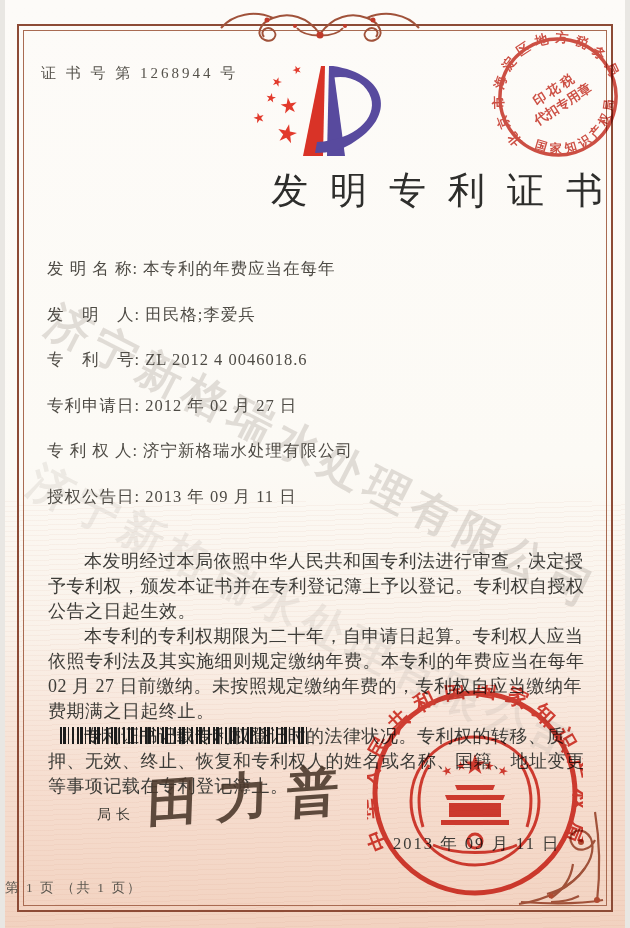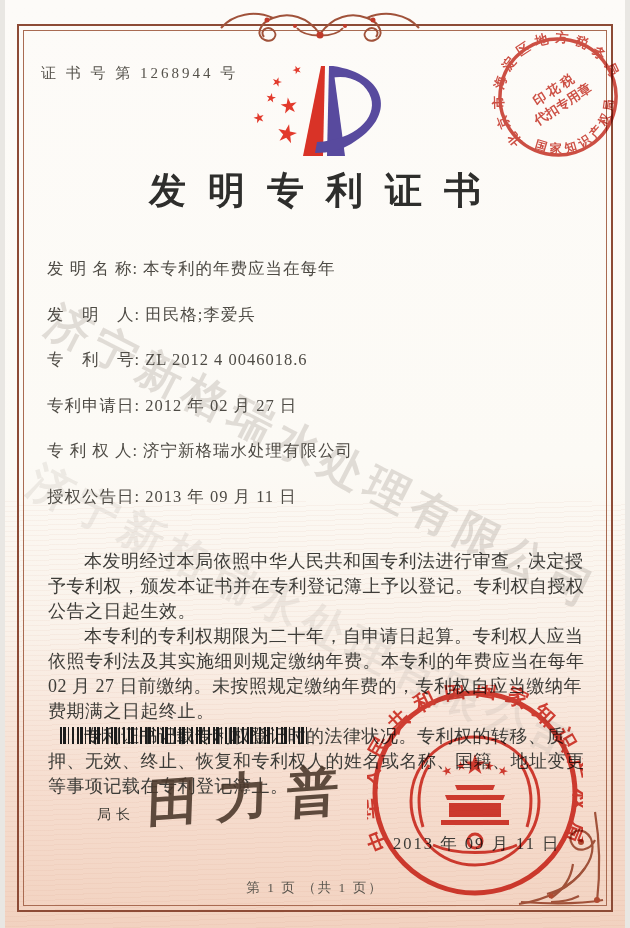--- a/index.html
+++ b/index.html
@@ -10,39 +10,39 @@
   }
   .texture{position:absolute;left:0;right:0;bottom:0;height:46%;pointer-events:none;
     background:repeating-linear-gradient(178deg,rgba(192,112,82,0.06) 0 1px,transparent 1px 5px);}
   .frame-outer{position:absolute;left:12px;right:12px;top:24px;bottom:16px;border:2px solid #8d4b36;}
   .frame-inner{position:absolute;left:18px;right:18px;top:30px;bottom:22px;border:1px solid #a96b52;}
   .cert-no{position:absolute;left:36px;top:64px;font-size:15px;letter-spacing:3px;color:#55524b;}
   .top-ornament{position:absolute;left:204px;top:4px;}
   .corner-ornament{position:absolute;right:16px;bottom:18px;}
   .tax-stamp{position:absolute;left:478px;top:22px;opacity:.88;mix-blend-mode:multiply;}
   .logo{position:absolute;left:232px;top:54px;}
-  .title{position:absolute;left:0;right:0;top:166px;text-align:center;font-size:37px;font-weight:700;
+  .title{position:absolute;left:0;right:0;top:166px;text-align:right;font-size:37px;font-weight:400;
     color:#2e2e2c;letter-spacing:22px;text-indent:22px;}
   .fields{position:absolute;left:42px;top:258px;width:555px;}
   .field{margin-bottom:23.5px;font-size:16.5px;color:#4e4b45;letter-spacing:1px;white-space:nowrap;}
   .field .lbl{}
   .body-text{position:absolute;left:43px;right:40px;top:549px;font-size:18px;line-height:25px;color:#3d3c38;}
   .body-text p{margin:0;text-indent:2em;letter-spacing:.5px;}
   .watermark{position:absolute;font-size:44px;font-weight:700;letter-spacing:7px;color:rgba(178,171,162,0.38);
     transform-origin:left top;pointer-events:none;white-space:nowrap;}
   .wm1{left:58px;top:292px;transform:rotate(27deg);}
   .wm2{left:40px;top:452px;transform:rotate(27deg);opacity:.55;}
   .barcode{position:absolute;left:55px;top:727px;width:247px;height:17px;
     background:repeating-linear-gradient(90deg,#1c1c1c 0 2px,transparent 2px 3px,#1c1c1c 3px 6px,transparent 6px 8px,#1c1c1c 8px 9px,transparent 9px 12px,#1c1c1c 12px 14px,transparent 14px 17px);}
   .director{position:absolute;left:92px;top:806px;font-size:14px;letter-spacing:5px;color:#3e3c36;}
   .signature{position:absolute;left:142px;top:762px;font-size:52px;font-weight:600;color:#4a372a;
     letter-spacing:18px;transform:rotate(-4deg) skewX(-6deg);opacity:.88;}
   .seal{position:absolute;left:362px;top:685px;mix-blend-mode:multiply;opacity:.93;}
   .seal-date{position:absolute;left:388px;top:833px;font-size:16.5px;letter-spacing:2px;color:#3c3b37;}
-  .footer{position:absolute;left:0;right:0;top:879px;text-align:center;font-size:13.5px;letter-spacing:2px;color:#5b574f;}
+  .footer{position:absolute;left:0;right:0;top:879px;text-align:left;font-size:13.5px;letter-spacing:2px;color:#5b574f;}
 </style>
 </head>
 <body>
 
 <div class="page">
   <div class="texture"></div>
 
   <div class="frame-outer"></div>
   <div class="frame-inner"></div>
 

